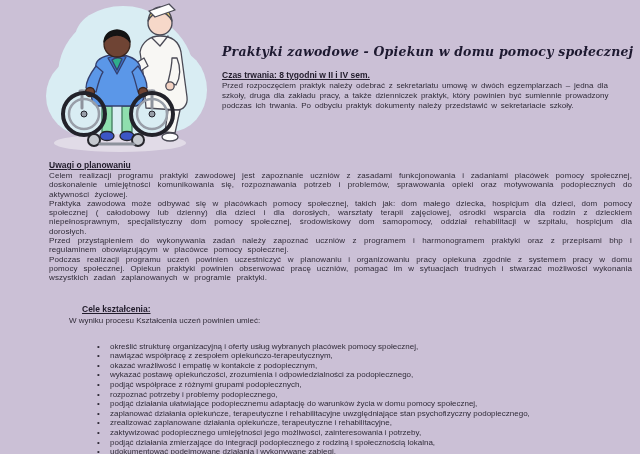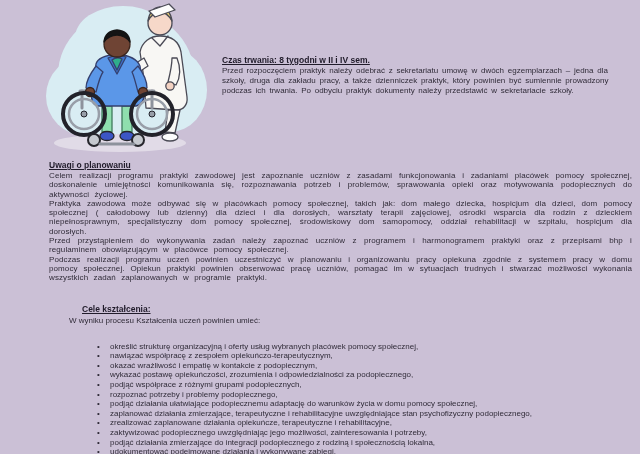--- a/index.html
+++ b/index.html
@@ -105,20 +105,21 @@
         <circle cx="124" cy="114" r="15" stroke="#989ea8" stroke-width="2.5"></circle>
         <circle cx="124" cy="114" r="3" fill="#989ea8" stroke="#22222a" stroke-width="1"></circle>
         <circle cx="66" cy="140" r="6" fill="#c6c9cf" stroke="#26262c" stroke-width="2"></circle>
         <circle cx="110" cy="140" r="6" fill="#c6c9cf" stroke="#26262c" stroke-width="2"></circle>
         <line x1="72" y1="144" x2="106" y2="144" stroke="#8d929c" stroke-width="3" stroke-linecap="round"></line>
       </g>
     </svg>
   </div>
 
   <div class="header-block">
+    <div class="doc-title">Praktyki zawodowe - Opiekun w domu pomocy społecznej</div>
     <div class="duration-heading">Czas trwania: 8 tygodni w II i IV sem.</div>
     <div class="header-para">Przed rozpoczęciem praktyk należy odebrać z sekretariatu umowę w dwóch egzemplarzach – jedna dla szkoły, druga dla zakładu pracy, a także dzienniczek praktyk, który powinien być sumiennie prowadzony podczas ich trwania. Po odbyciu praktyk dokumenty należy przedstawić w sekretariacie szkoły.</div>
   </div>
 
   <div class="remarks">
     <div class="section-heading">Uwagi o planowaniu</div>
     <p>Celem realizacji programu praktyki zawodowej jest zapoznanie uczniów z zasadami funkcjonowania i zadaniami placówek pomocy społecznej, doskonalenie umiejętności komunikowania się, rozpoznawania potrzeb i problemów, sprawowania opieki oraz motywowania podopiecznych do aktywności życiowej.</p>
     <p>Praktyka zawodowa może odbywać się w placówkach pomocy społecznej, takich jak: dom małego dziecka, hospicjum dla dzieci, dom pomocy społecznej ( całodobowy lub dzienny) dla dzieci i dla dorosłych, warsztaty terapii zajęciowej, ośrodki wsparcia dla rodzin z dzieckiem niepełnosprawnym, specjalistyczny dom pomocy społecznej, środowiskowy dom samopomocy, oddział rehabilitacji w szpitalu, hospicjum dla dorosłych.</p>
     <p>Przed przystąpieniem do wykonywania zadań należy zapoznać uczniów z programem i harmonogramem praktyki oraz z przepisami bhp i regulaminem obowiązującym w placówce pomocy społecznej.</p>
     <p>Podczas realizacji programu uczeń powinien uczestniczyć w planowaniu i organizowaniu pracy opiekuna zgodnie z systemem pracy w domu pomocy społecznej. Opiekun praktyki powinien obserwować pracę uczniów, pomagać im w sytuacjach trudnych i stwarzać możliwości wykonania wszystkich zadań zaplanowanych w programie praktyki.</p>
@@ -130,22 +131,22 @@
     </div>
     <div class="goals-intro">W wyniku procesu Kształcenia uczeń powinien umieć:</div>
     <ul>
       <li>określić strukturę organizacyjną i oferty usług wybranych placówek pomocy społecznej,</li>
       <li>nawiązać współpracę z zespołem opiekuńczo-terapeutycznym,</li>
       <li>okazać wrażliwość i empatię w kontakcie z podopiecznym,</li>
       <li>wykazać postawę opiekuńczości, zrozumienia i odpowiedzialności za podopiecznego,</li>
       <li>podjąć współprace z różnymi grupami podopiecznych,</li>
       <li>rozpoznać potrzeby i problemy podopiecznego,</li>
       <li>podjąć działania ułatwiające podopiecznemu adaptację do warunków życia w domu pomocy społecznej,</li>
-      <li>zaplanować działania zmierzające, terapeutyczne i rehabilitacyjne uwzględniające stan psychofizyczny podopiecznego,</li>
+      <li>zaplanować działania opiekuńcze, terapeutyczne i rehabilitacyjne uwzględniające stan psychofizyczny podopiecznego,</li>
       <li>zrealizować zaplanowane działania opiekuńcze, terapeutyczne  i rehabilitacyjne,</li>
-      <li>zaktywizować podopiecznego uwzględniając jego możliwości, zainteresowania i potrzeby,</li>
+      <li>zaktywizować podopiecznego umiejętności jego możliwości, zainteresowania i potrzeby,</li>
       <li>podjąć działania zmierzające do integracji podopiecznego z rodziną  i społecznością lokalna,</li>
       <li>udokumentować podejmowane działania i wykonywane zabiegi,</li>
       <li>ocenić efektywność podejmowanych działań,</li>
     </ul>
   </div>
 
 </div>
 
 </body></html>

